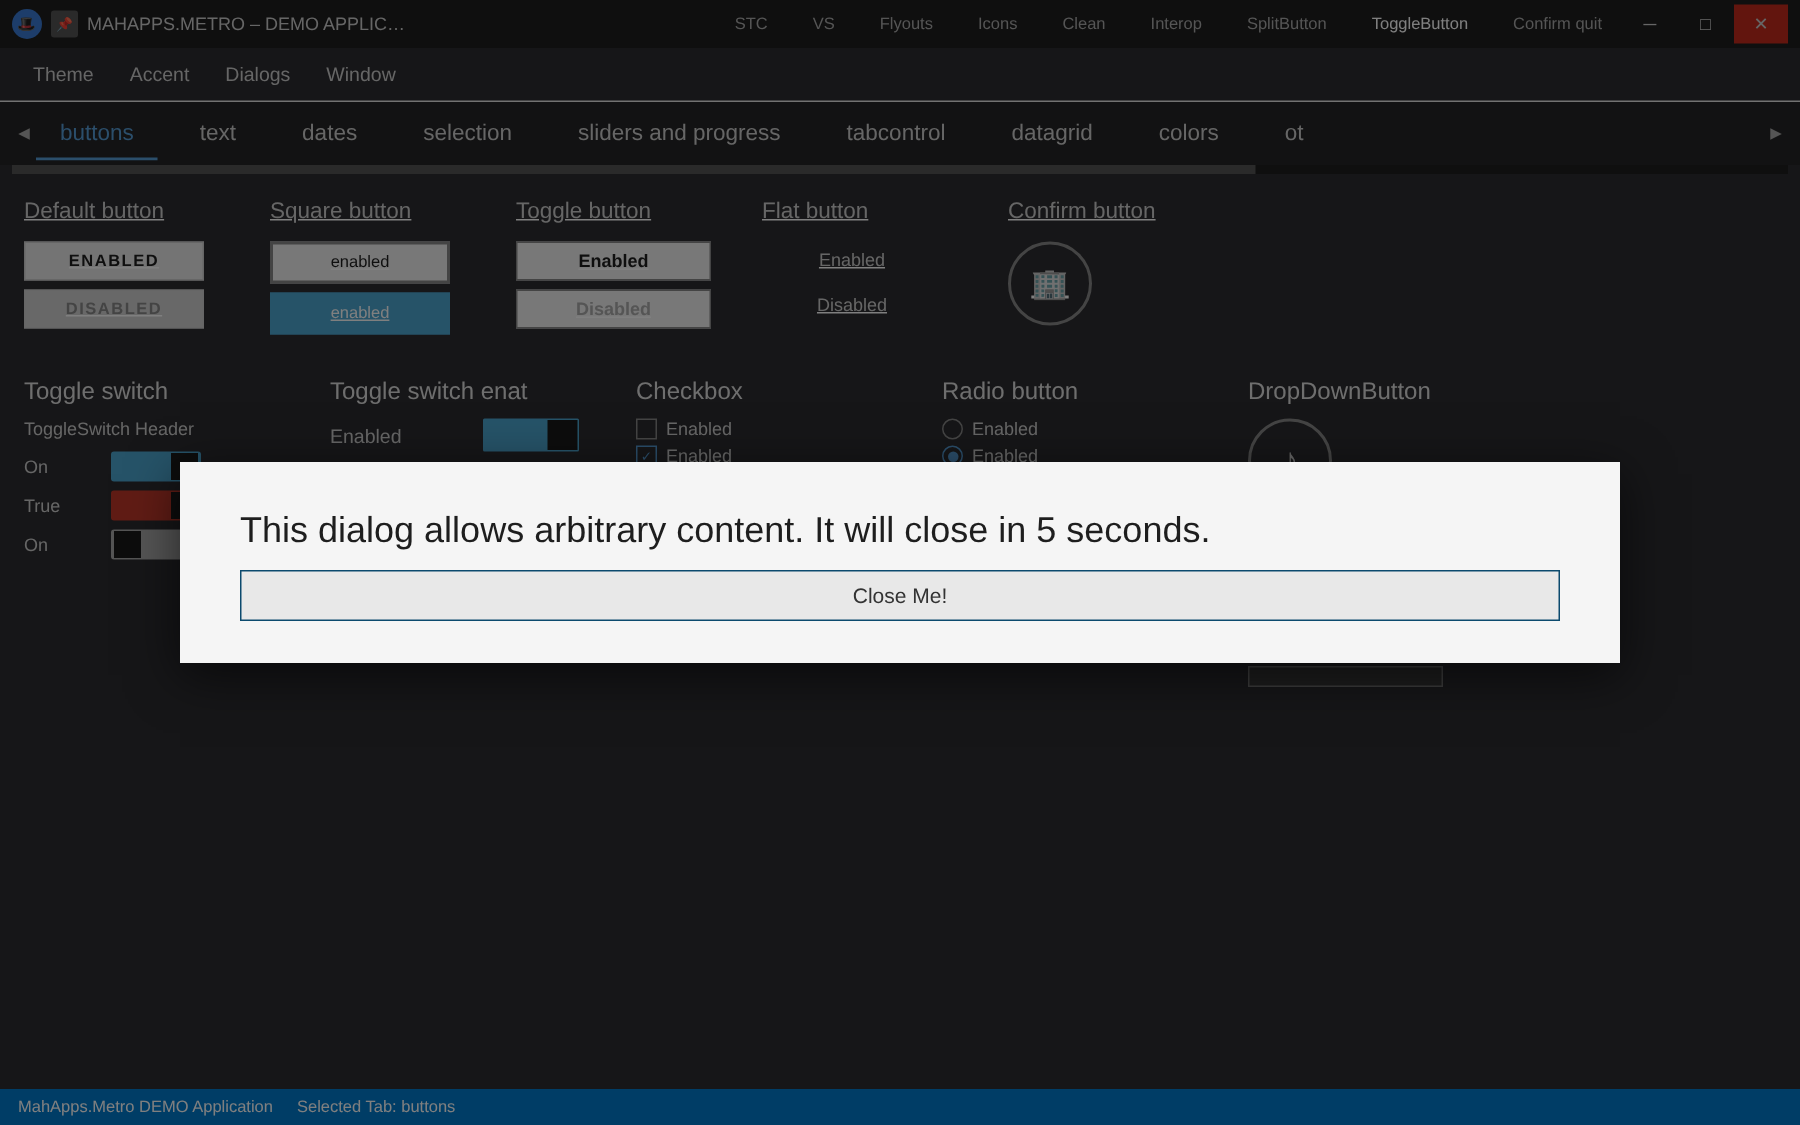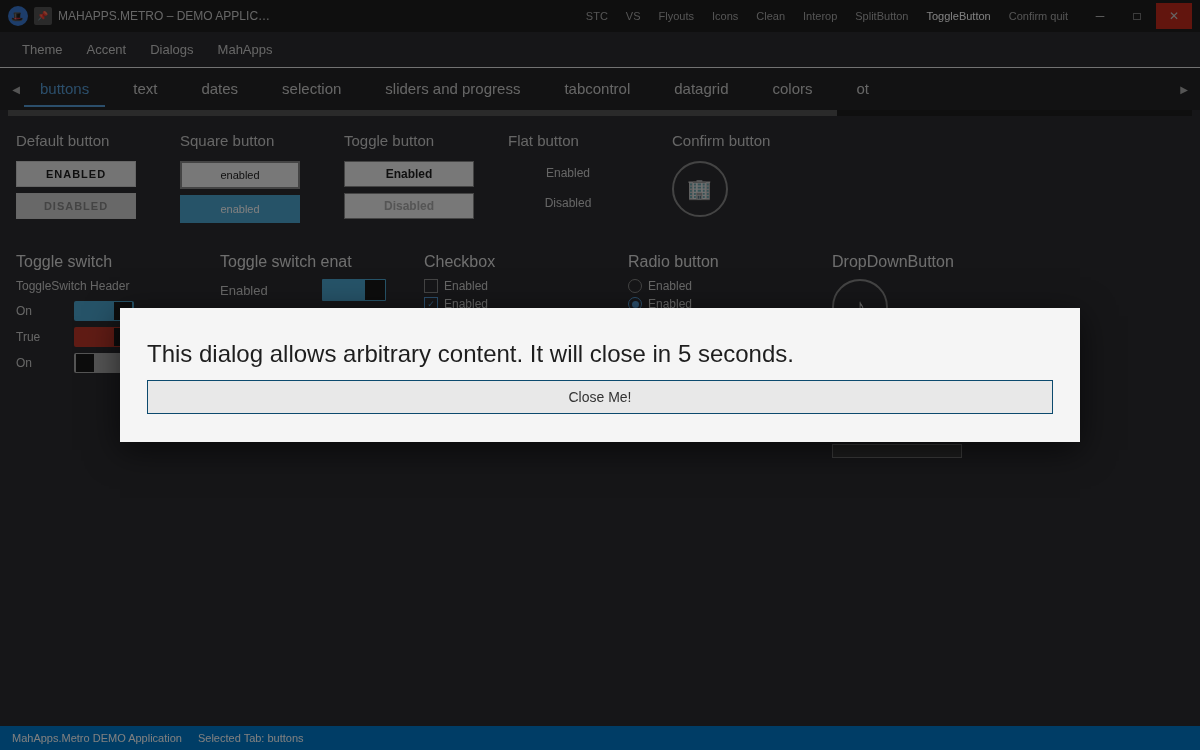--- a/index.html
+++ b/index.html
@@ -33,21 +33,21 @@
       width: 18px; height: 18px;
       background: #555;
       border-radius: 2px;
       display: flex; align-items: center; justify-content: center;
       font-size: 9px; color: #ccc;
     }
     .title-bar-title {
       font-size: 12px; color: #ccc; flex: 1;
     }
     .title-bar-tabs {
-      display: flex; gap: 2px;
+      display: flex; gap: 14px;
     }
     .title-bar-tab {
       font-size: 11px; color: #aaa; padding: 2px 8px; cursor: pointer;
     }
     .title-bar-tab.active { color: #fff; }
     .title-bar-controls {
       display: flex; gap: 1px;
     }
     .title-bar-btn {
       width: 36px; height: 26px;
@@ -106,20 +106,21 @@
     }
 
     
     .main-content {
       background: #2d2d30;
       display: flex;
       padding: 16px;
       gap: 24px;
       flex-wrap: nowrap;
       overflow: hidden;
+      text-decoration: underline;
     }
 
     .section-title {
       font-size: 15px; color: #ccc; margin-bottom: 12px; font-weight: 400;
     }
 
     
     .btn-section { min-width: 140px; }
 
     .default-btn {
@@ -202,21 +203,21 @@
       top: 0; left: 0; right: 0; bottom: 0;
       background: rgba(0,0,0,0.5);
       display: flex;
       align-items: center;
       justify-content: center;
       z-index: 100;
     }
     .dialog-box {
       background: #f5f5f5;
       width: 960px;
-      padding: 32px 27px 28px;
+      padding: 32px 40px 28px;
       box-shadow: 0 8px 32px rgba(0,0,0,0.6);
     }
     .dialog-title {
       font-size: 24px; color: #1e1e1e; font-weight: 400; margin-bottom: 12px;
     }
     .dialog-subtitle {
       font-size: 13px; color: #1a7fc1; margin-bottom: 24px;
     }
     .dialog-close-btn {
       display: block;
@@ -416,21 +417,21 @@
     <button class="title-bar-btn">─</button>
     <button class="title-bar-btn">□</button>
     <button class="title-bar-btn">✕</button>
   </div>
 </div>
 
 <div class="menu-bar">
   <span class="menu-item">Theme</span>
   <span class="menu-item">Accent</span>
   <span class="menu-item">Dialogs</span>
-  <span class="menu-item">MahApps</span>
+  <span class="menu-item">Window</span>
 </div>
 
 <div class="nav-tabs">
   <div class="nav-scroll-left">◀</div>
   <div class="nav-tabs-inner">
     <span class="nav-tab active">buttons</span>
     <span class="nav-tab">text</span>
     <span class="nav-tab">dates</span>
     <span class="nav-tab">selection</span>
     <span class="nav-tab">sliders and progress</span>

